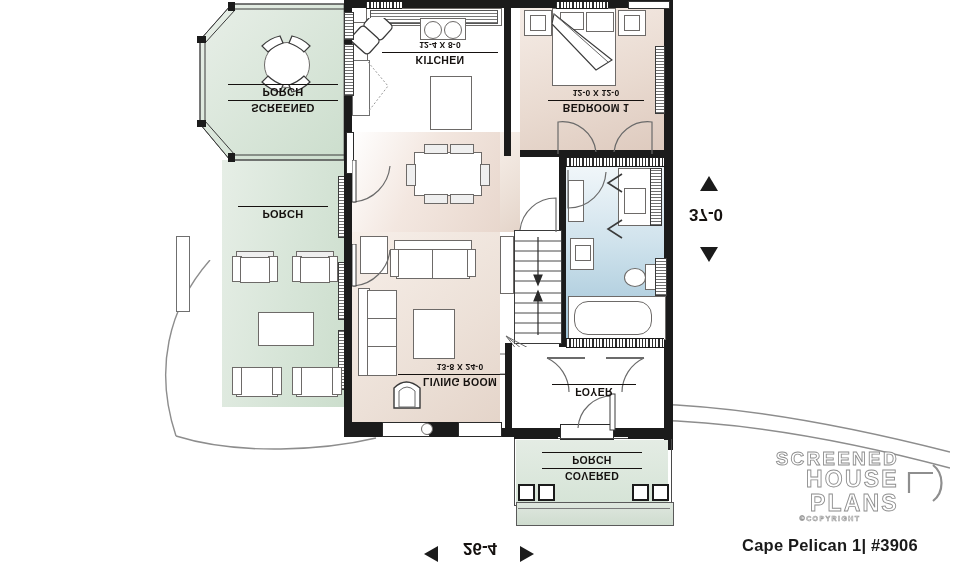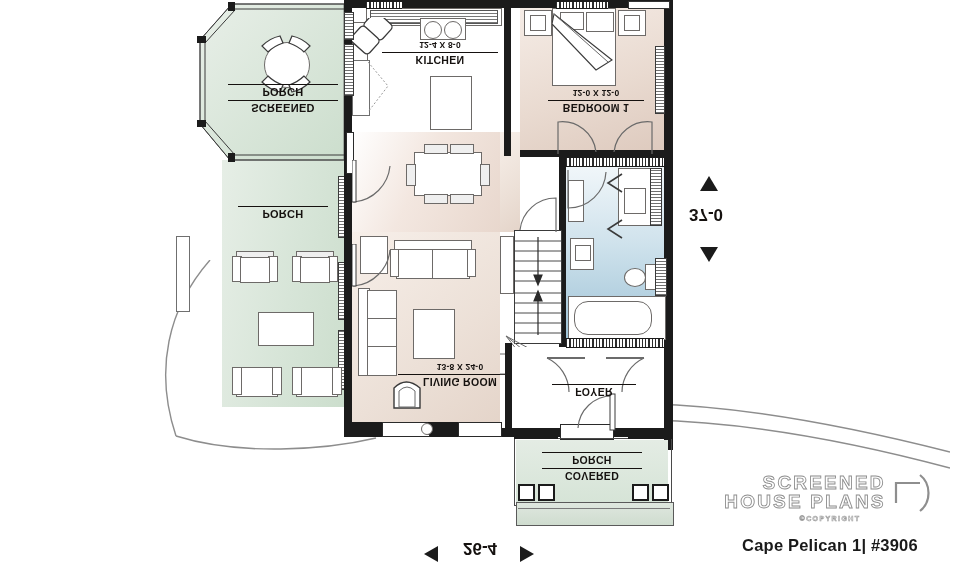--- a/index.html
+++ b/index.html
@@ -56,21 +56,21 @@
         border-left:14px solid #1b1b1b;}
 
   
   #brand{position:absolute;right:12px;bottom:14px;width:236px;text-align:center;}
   .bwrap{display:flex;align-items:center;justify-content:center;gap:4px;}
   .btext{text-align:right;}
   .bline1,.bline2{font-family:"Liberation Sans",sans-serif;font-weight:bold;
       color:#ffffff;-webkit-text-stroke:.9px #8e8e8e;
       letter-spacing:2.2px;line-height:1.02;}
   .bline1{font-size:19px;}
-  .bline2{font-size:19px;}
+  .bline2{font-size:23px;}
   .bcopy{font-size:7px;letter-spacing:1.4px;color:#ffffff;
       -webkit-text-stroke:.6px #9a9a9a;font-weight:bold;margin-top:0px;}
   #planname{margin-top:14px;font-size:16.5px;font-weight:bold;color:#1a1a1a;
       letter-spacing:.2px;}
 </style>
 </head>
 <body>
 
 <div id="stage">
 

